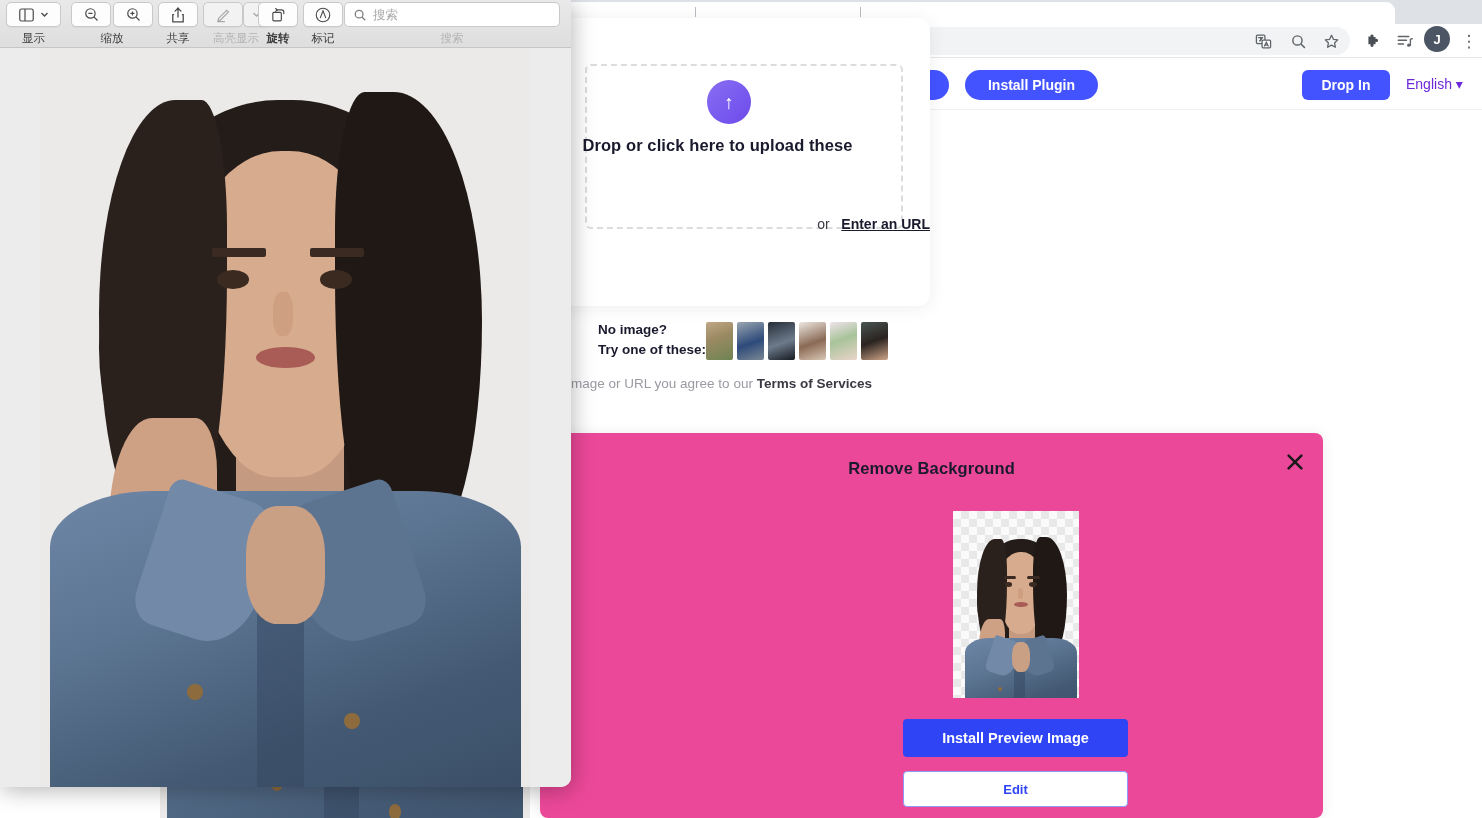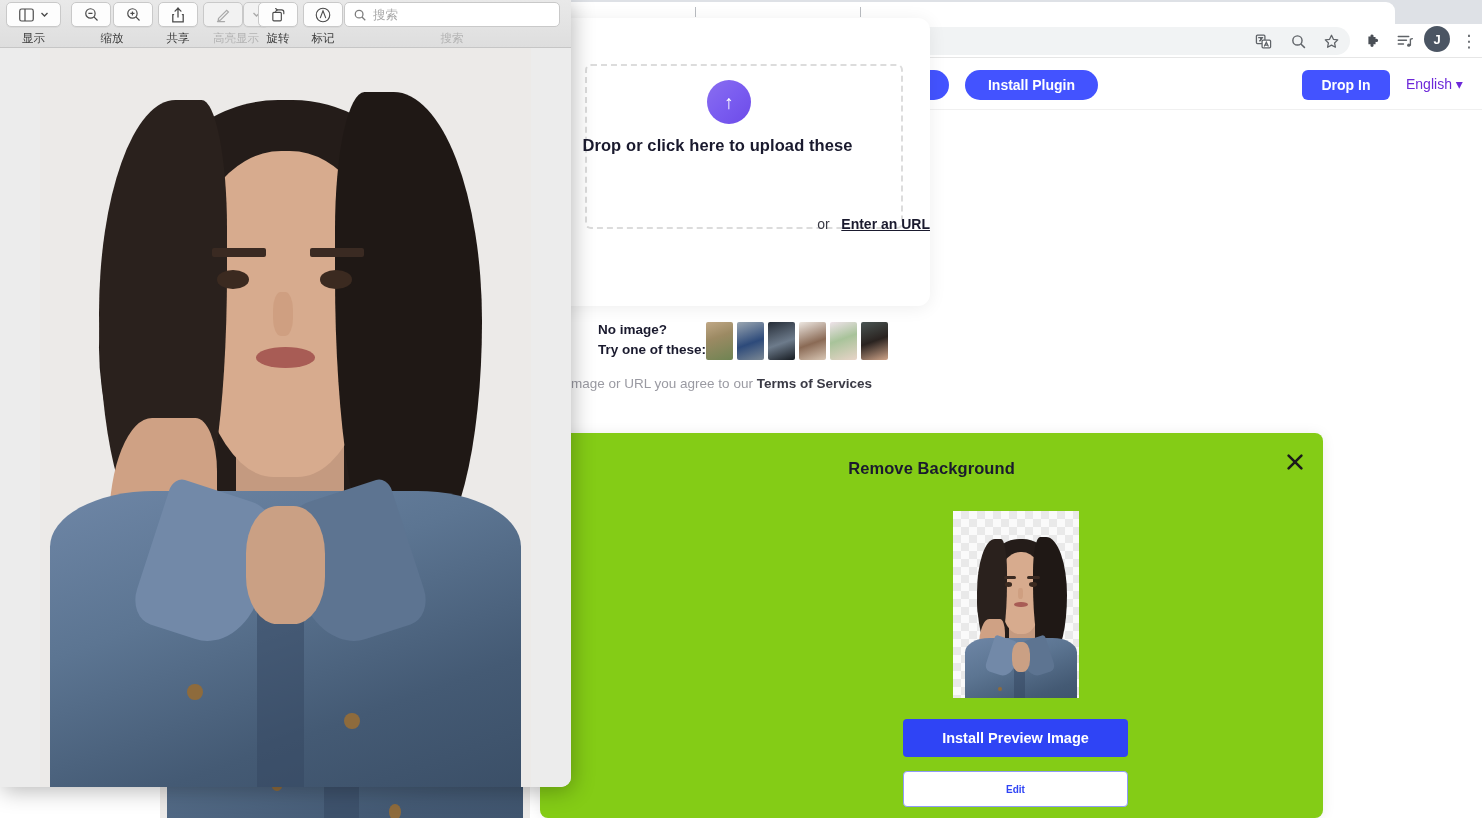--- a/index.html
+++ b/index.html
@@ -120,21 +120,21 @@
 
   .terms {
     position:absolute; left:520px; top:318px; width:470px;
     font-size:13.5px; color:#9a9aa2; white-space:nowrap;
   }
   .terms b { color:#3a3a45; }
 
   
   .result-panel {
     position:absolute; left:540px; top:375px; width:783px; height:385px;
-    background:#84cc16; border-radius:8px;
+    background:#ec4899; border-radius:8px;
     box-shadow: 0 1px 14px rgba(0,0,0,.08);
   }
   .panel-title {
     position:absolute; left:0; top:26px; width:783px; text-align:center;
     font-size:16.5px; font-weight:bold; color:#1a1a2e; letter-spacing:.1px;
   }
   .close-x {
     position:absolute; left:740px; top:14px; width:30px; height:30px;
     display:flex; align-items:center; justify-content:center; cursor:pointer;
   }
@@ -152,21 +152,21 @@
 
   .btn-download {
     position:absolute; left:363px; top:286px; width:225px; height:38px;
     background:#2f44f5; color:#ffffff; border:none; border-radius:4px;
     font-size:14.5px; font-weight:bold; cursor:pointer;
     font-family:"Liberation Sans", sans-serif;
   }
   .btn-edit {
     position:absolute; left:363px; top:338px; width:225px; height:36px;
     background:#ffffff; color:#2f44f5; border:1px solid #8f9bf8; border-radius:4px;
-    font-size:10px; font-weight:bold; cursor:pointer;
+    font-size:13px; font-weight:bold; cursor:pointer;
     font-family:"Liberation Sans", sans-serif;
   }
 
   
   .hero-photo {
     position:absolute; left:160px; top:100px; width:370px; height:718px;
     overflow:hidden;
   }
 
   
@@ -476,21 +476,21 @@
       </div>
       <div class="pv-lbl dim" style="left:197px; width:78px;">高亮显示</div>
 
       <div class="pv-grp" style="left:258px; width:40px;">
         <svg width="17" height="17" viewBox="0 0 24 24" fill="none" stroke="#4a4a4a" stroke-width="1.6" stroke-linecap="round">
           <rect x="4" y="9" width="12" height="12" rx="1.5"></rect>
           <path d="M10 5.5h6.5a3 3 0 013 3V11"></path>
             <path d="M8 3.5L10.2 5.5 8 7.6"></path>
         </svg>
       </div>
-      <div class="pv-lbl" style="left:258px; width:40px;">旋转</div>
+      <div class="pv-lbl" style="left:258px; width:40px;font-weight:bold;">旋转</div>
 
       <div class="pv-grp" style="left:303px; width:40px;">
         <svg width="18" height="18" viewBox="0 0 24 24" fill="none" stroke="#4a4a4a" stroke-width="1.5">
           <circle cx="12" cy="12" r="9"></circle>
           <path d="M8.5 15.5L12 6.5l3.5 9" stroke-linecap="round"></path>
         </svg>
       </div>
       <div class="pv-lbl" style="left:303px; width:40px;">标记</div>
 
       <div class="pv-search">

